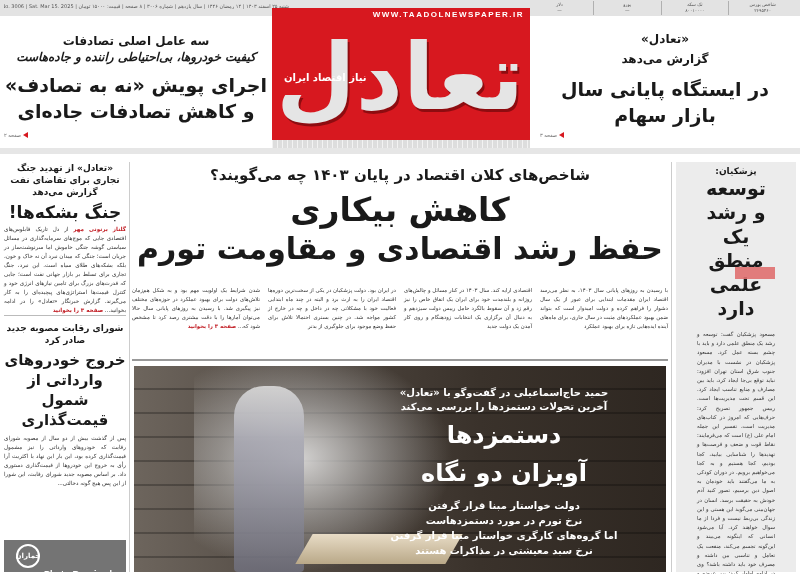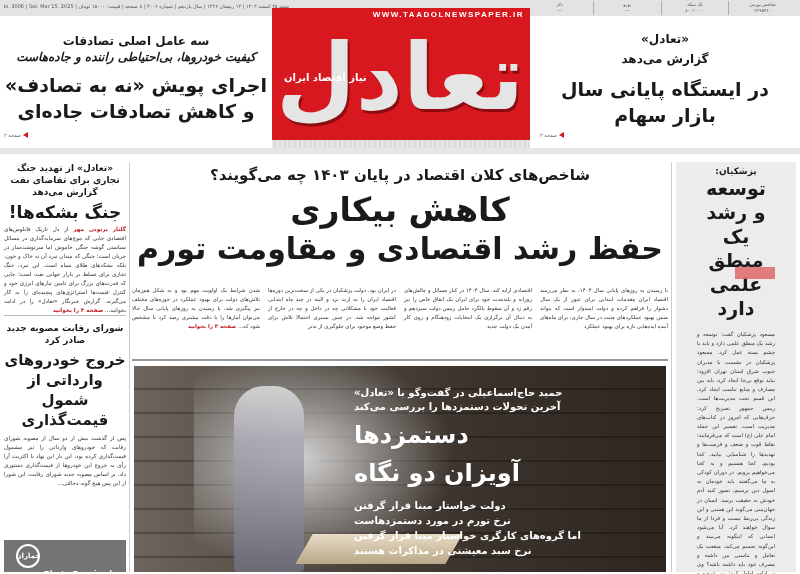--- a/index.html
+++ b/index.html
@@ -56,21 +56,21 @@
     .lead-col { flex: 1; font-size: 5.4px; line-height: 9px; color: #333; text-align: justify; }
     .lead-col .more { color: #c11b22; font-weight: bold; }
     .hr { position: absolute; left: 132px; top: 359px; width: 536px; height: 2px; background: #999; }
 
     .photo { position: absolute; left: 134px; top: 366px; width: 532px; height: 206px; overflow: hidden;
       background: linear-gradient(90deg, #6d655d 0%, #4e463f 35%, #3a322b 65%, #2e2721 100%); }
     .photo .planks { position: absolute; inset: 0; background: repeating-linear-gradient(180deg, rgba(0,0,0,0.0) 0 22px, rgba(0,0,0,0.25) 22px 24px); }
     .photo .smoke { position: absolute; left: 60px; top: 0; width: 260px; height: 206px; background: radial-gradient(ellipse at 40% 45%, rgba(235,235,235,0.85) 0%, rgba(200,200,200,0.5) 35%, rgba(150,150,150,0) 70%); }
     .photo .figure { position: absolute; left: 100px; top: 20px; width: 70px; height: 186px; background: linear-gradient(180deg, #e0e0e0 0%, #a9a9b4 30%, #6f6f7c 100%); border-radius: 30px 30px 4px 4px; opacity: 0.85; }
     .photo .board { position: absolute; left: 170px; top: 168px; width: 150px; height: 30px; background: linear-gradient(180deg, #e8dcc6, #b9a888); transform: skewX(-30deg); }
-    .photo .text { position: absolute; right: 12px; top: 20px; width: 300px; direction: rtl; text-align: left; color: #fff; }
+    .photo .text { position: absolute; right: 12px; top: 20px; width: 300px; direction: rtl; text-align: center; color: #fff; }
     .photo .kicker { font-size: 10px; font-weight: bold; line-height: 14px; }
     .photo .head { font-size: 24px; font-weight: bold; line-height: 34px; margin-top: 4px; }
     .photo .sub { font-size: 10px; font-weight: bold; line-height: 15px; margin-top: 8px; }
 
     .col-right { position: absolute; left: 676px; top: 162px; width: 120px; height: 410px; background: #ececec; direction: rtl; padding: 4px 21px; }
     .col-right .kicker { font-size: 9px; font-weight: bold; text-align: center; }
     .col-right .head { font-size: 19px; font-weight: bold; text-align: center; line-height: 24px; }
     .col-right .body { font-size: 5.4px; line-height: 9.2px; color: #333; text-align: justify; margin-top: 10px; }
     .col-right .more { color: #c11b22; font-weight: bold; }
     .red-tag { position: absolute; left: 735px; top: 267px; width: 40px; height: 12px; background: #e07070; opacity: 0.9; }

